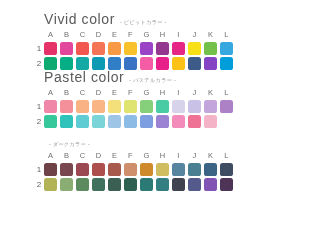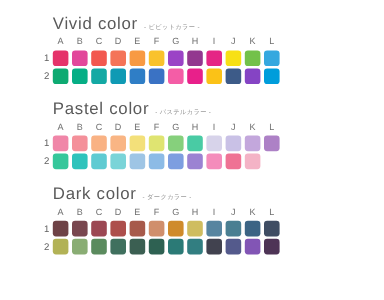--- a/index.html
+++ b/index.html
@@ -19,21 +19,21 @@
     box-sizing: border-box;
     padding: 0;
     position: relative;
   }
   .palette-section {
     padding-left: 22px;
     padding-right: 10px;
     margin-left: 12px;
   }
   .sec-vivid  { padding-top: 12px; }
-  .sec-pastel { padding-top: 13px; }
+  .sec-pastel { }
   .sec-dark   { padding-top: 13px; }
 
   .title-row {
     display: flex;
     align-items: baseline;
     margin-left: 10px;
     margin-bottom: 2px;
   }
   .title-main {
     font-size: 14px;
@@ -211,21 +211,20 @@
             <span class="swatch" style="background: rgb(239, 114, 148);"></span>
             <span class="swatch" style="background: rgb(244, 179, 198);"></span>
             <span class="swatch" style="background: rgb(255, 255, 255);"></span>
           </div>
       </div>
     </div>
   </div>
 
   <div class="palette-section sec-dark">
     <div class="title-row">
-      <span class="title-main">Dark color</span>
       <span class="title-sub">- ダークカラー -</span>
     </div>
     <div class="grid">
       <div class="header-row">
         <span class="corner"></span>
         <div class="cols">
           <span class="colhead">A</span>
           <span class="colhead">B</span>
           <span class="colhead">C</span>
           <span class="colhead">D</span>

